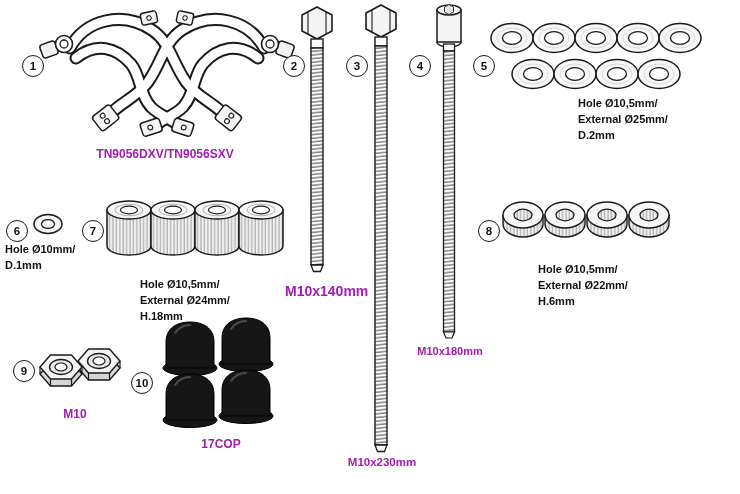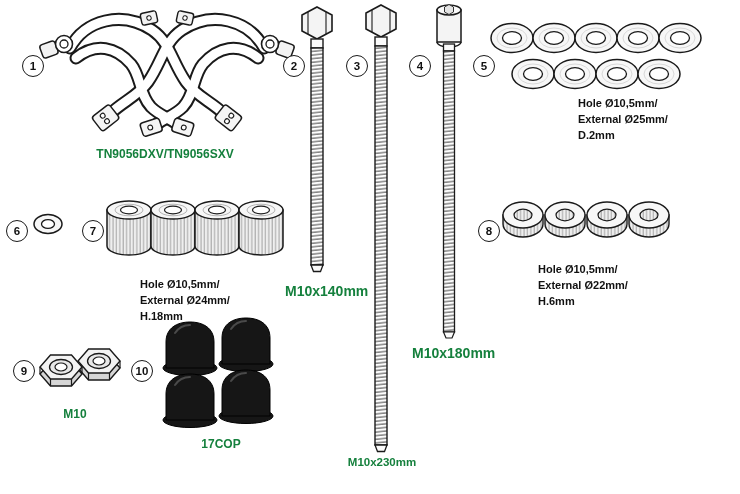--- a/index.html
+++ b/index.html
@@ -9,21 +9,21 @@
     font-family:"Liberation Sans", sans-serif; color:#111; overflow:hidden;
   }
   #stage svg.canvas { position:absolute; left:0; top:0; }
   .callout {
     position:absolute; width:22px; height:22px; border:1.6px solid #1a1a1a;
     border-radius:50%; background:#ffffff; display:flex; align-items:center;
     justify-content:center; font-weight:bold; font-size:11.5px; color:#111;
   }
   .part-label {
     position:absolute; font-weight:bold; font-size:12px; text-align:center;
-    color:#15803d; white-space:nowrap;
+    color:#a21caf; white-space:nowrap;
   }
   .spec { position:absolute; font-weight:bold; font-size:11px; line-height:1.45; color:#111; }
 </style>
 </head>
 <body>
 
 <div id="stage">
 
   <svg class="canvas" width="740" height="494" viewBox="0 0 740 494">
     <defs>
@@ -195,34 +195,38 @@
 
   <div class="callout" style="left:22px;top:55px">1</div>
   <div class="callout" style="left:283px;top:55px">2</div>
   <div class="callout" style="left:346px;top:55px">3</div>
   <div class="callout" style="left:409px;top:55px">4</div>
   <div class="callout" style="left:473px;top:55px">5</div>
   <div class="callout" style="left:6px;top:220px">6</div>
   <div class="callout" style="left:82px;top:220px">7</div>
   <div class="callout" style="left:478px;top:220px">8</div>
   <div class="callout" style="left:13px;top:360px">9</div>
-  <div class="callout" style="left:131px;top:360px">10</div>
+  <div class="callout" style="left:131px;top:372px">10</div>
 
   <div class="part-label" style="left:60px;top:147px;width:210px">TN9056DXV/TN9056SXV</div>
   <div class="part-label" style="left:285px;top:283px;width:72px;font-size:14px">M10x140mm</div>
   <div class="part-label" style="left:344px;top:456px;width:76px;font-size:11.5px">M10x230mm</div>
-  <div class="part-label" style="left:412px;top:345px;width:76px;font-size:14px">M10x180mm</div>
+  <div class="part-label" style="left:412px;top:345px;width:76px;font-size:11px">M10x180mm</div>
   <div class="part-label" style="left:45px;top:407px;width:60px">M10</div>
   <div class="part-label" style="left:191px;top:437px;width:60px">17COP</div>
 
   <div class="spec" style="left:578px;top:96px">
     <div>Hole Ø10,5mm/</div>
     <div>External Ø25mm/</div>
     <div>D.2mm</div>
   </div>
+  <div class="spec" style="left:5px;top:242px">
+    <div>Hole Ø10mm/</div>
+    <div>D.1mm</div>
+  </div>
   <div class="spec" style="left:140px;top:277px">
     <div>Hole Ø10,5mm/</div>
     <div>External Ø24mm/</div>
     <div>H.18mm</div>
   </div>
   <div class="spec" style="left:538px;top:262px">
     <div>Hole Ø10,5mm/</div>
     <div>External Ø22mm/</div>
     <div>H.6mm</div>
   </div>

